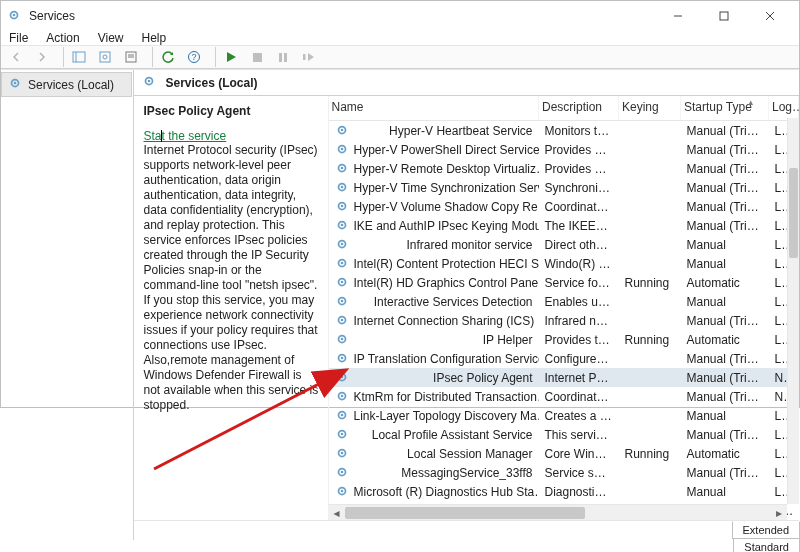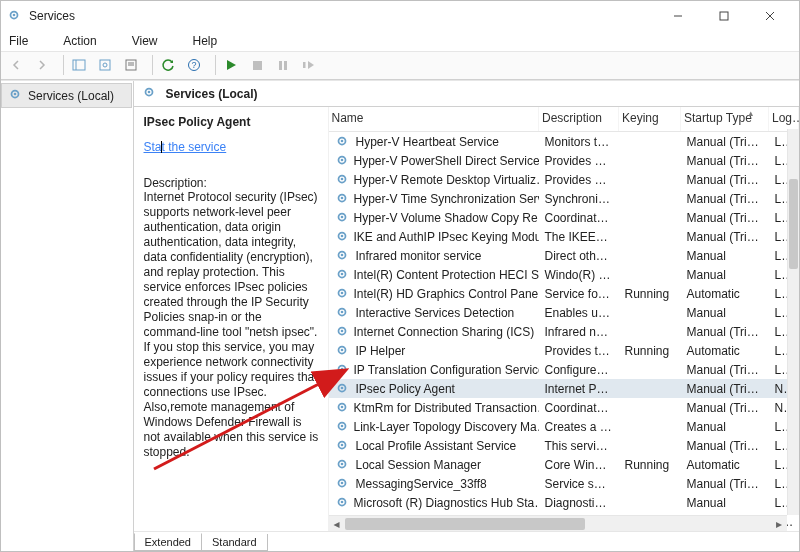--- a/index.html
+++ b/index.html
@@ -2,66 +2,66 @@
 <html><head>
 <meta charset="utf-8">
 <style>
   html, body {
     margin: 0; padding: 0; width: 800px; height: 552px;
     font-family: "Segoe UI", Tahoma, sans-serif;
     font-size: 12px; color: #222; background: #fff;
     overflow: hidden; box-sizing: border-box;
   }
   *, *::before, *::after { box-sizing: border-box; }
-  .window { border: 1px solid #bfbfbf; width: 800px; height: 552px; display: flex; flex-direction: column; position: relative; }
+  .window { border: 1px solid #bfbfbf; width: 800px; height: 408px; display: flex; flex-direction: column; position: relative; }
   .titlebar { height: 30px; display: flex; align-items: center; padding: 0 6px; }
   .titlebar .icon { width: 16px; height: 16px; margin-right: 6px; display: inline-block; }
   .titlebar .title { flex: 0 0 auto; font-size: 12px; }
   .titlebar .spacer { flex: 1; }
   .winbtn { width: 46px; height: 30px; display: flex; align-items: center; justify-content: center; color: #444; }
   .winbtn svg { stroke: #444; }
-  .menubar { height: 22px; display: flex; align-items: center; gap: 35px; padding: 0 8px; border-bottom: 1px solid #e6e6e6; }
+  .menubar { height: 22px; display: flex; align-items: center; gap: 18px; padding: 0 8px; border-bottom: 1px solid #e6e6e6; }
   .menubar span { font-size: 12px; }
   .toolbar { height: 30px; display: flex; align-items: center; padding: 0 4px; gap: 2px; border-bottom: 1px solid #d0d0d0; background: #fafafa; }
   .tb-group { display: flex; gap: 4px; align-items: center; padding-right: 6px; }
   .tb-sep { width: 1px; height: 20px; background: #d0d0d0; margin: 0 2px; }
   .tb-btn { width: 22px; height: 22px; display: flex; align-items: center; justify-content: center; border: 1px solid transparent; border-radius: 2px; }
   .tb-btn.disabled { opacity: 0.35; }
   .body { flex: 1; display: flex; border-top: 1px solid #e6e6e6; }
   .nav { width: 134px; border-right: 1px solid #d0d0d0; padding-top: 2px; }
   .nav-item { padding: 3px 6px; display: flex; align-items: center; gap: 6px; background: #eaeaea; border: 1px solid #cfcfcf; margin-right: 1px; }
   .right { flex: 1; display: flex; flex-direction: column; }
   .right-head { display: flex; align-items: center; gap: 10px; padding: 4px 8px; border-bottom: 1px solid #d0d0d0; }
   .svc-icon { width: 16px; height: 16px; display: inline-block; }
   .content { flex: 1; display: flex; }
   .detail { width: 195px; padding: 6px 8px 6px 10px; border-right: 1px solid #f0f0f0; position: relative; }
   .detail h4 { font-size: 12px; font-weight: bold; margin: 2px 0 10px 0; }
-  .link { color: #3b82f6; text-decoration: underline; cursor: pointer; }
+  .link { color: #15803d; text-decoration: underline; cursor: pointer; }
   .desc-label { margin-top: 22px; }
   .desc-text { line-height: 1.25; }
   .list { flex: 1; position: relative; overflow: hidden; }
   .list table { border-collapse: collapse; width: 100%; table-layout: fixed; }
   .list thead th { text-align: left; font-weight: normal; font-size: 12px; padding: 4px 6px 6px 3px; border-bottom: 1px solid #e6e6e6; border-right: 1px solid #f4f4f4; color: #333; white-space: nowrap; }
   .sort-arrow { position: absolute; top: 1px; left: 420px; font-size: 9px; color: #7a7a7a; }
   .list tbody td { padding: 1.5px 6px; white-space: nowrap; overflow: hidden; text-overflow: ellipsis; font-size: 12px; height: 17px; }
   .list tbody tr.sel { background: #e0e8ef; }
   .col-name  { width: 210px; }
   .col-desc  { width: 80px; }
   .col-stat  { width: 62px; }
   .col-type  { width: 88px; }
   .col-logon { width: 30px; }
-  .cell-name { display: flex; align-items: center; gap: 5px; }
+  .cell-name { display: flex; align-items: center; gap: 5px; justify-content: space-between; }
   .hscroll { position: absolute; left: 0; right: 12px; bottom: 0; height: 16px; background: #f0f0f0; display: flex; align-items: center; border-top: 1px solid #e6e6e6; }
   .hscroll .thumb { position: absolute; left: 16px; top: 2px; height: 12px; width: 240px; background: #c8c8c8; border-radius: 2px; }
   .hscroll .arrow { width: 16px; height: 16px; position: absolute; display: flex; align-items: center; justify-content: center; color: #666; }
   .hscroll .al { left: 0; }
   .hscroll .ar { right: 0; }
   .vscroll { position: absolute; right: 0; top: 22px; bottom: 16px; width: 12px; background: #f0f0f0; border-left: 1px solid #e6e6e6; }
   .vscroll .thumb { position: absolute; left: 1px; right: 1px; top: 50px; height: 90px; background: #c8c8c8; border-radius: 2px; }
-  .tabs { height: 20px; display: flex; align-items: flex-end; padding-left: 134px; }
+  .tabs { height: 20px; display: flex; align-items: flex-end; padding-left: 134px; flex-direction: column; }
   .tab { font-size: 11px; padding: 2px 10px; border: 1px solid #c0c0c0; border-top-width: 0; background: #fff; margin-right: -1px; }
   .tab.active { border-top: 1px solid #fff; }
   .red-arrow { position: absolute; pointer-events: none; }
   .ibeam { display: inline-block; width: 1px; height: 12px; background: #000; position: relative; top: 2px; margin: 0 -0.5px; }
 
   
   .gear { width: 14px; height: 14px; }
 </style>
 </head>
 <body>
@@ -205,21 +205,20 @@
         <span style="font-weight:600;">Services (Local)</span>
       </div>
 
       <div class="content">
 
         <div class="detail">
           <h4>IPsec Policy Agent</h4>
           <div>
             <span class="link">Sta</span><span class="ibeam"></span><span class="link">t the service</span>
           </div>
-          <div class="desc-label">Description:</div>
           <div class="desc-text">Internet Protocol security (IPsec) supports network-level peer authentication, data origin authentication, data integrity, data confidentiality (encryption), and replay protection.  This service enforces IPsec policies created through the IP Security Policies snap-in or the command-line tool "netsh ipsec".  If you stop this service, you may experience network connectivity issues if your policy requires that connections use IPsec.  Also,remote management of Windows Defender Firewall is not available when this service is stopped.</div>
         </div>
 
         <div class="list">
           <span class="sort-arrow">▴</span>
           <table>
             <colgroup>
               <col class="col-name">
                 <col class="col-desc">
                 <col class="col-stat">

